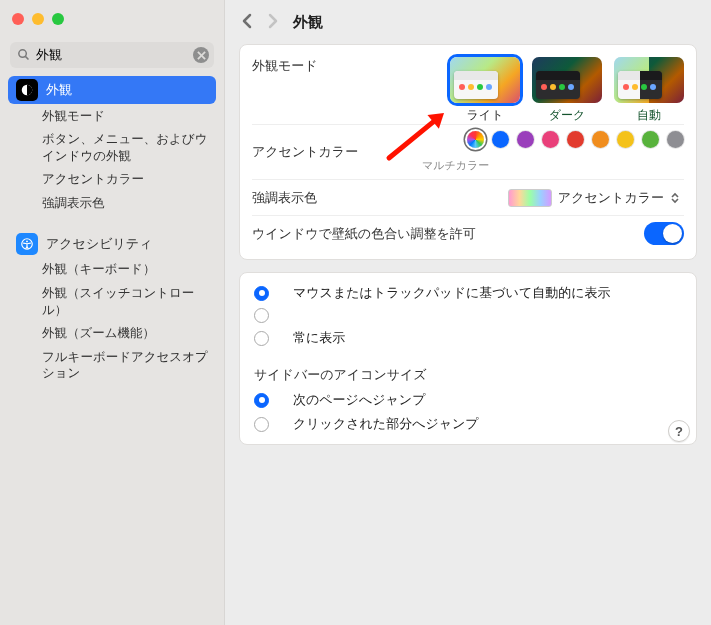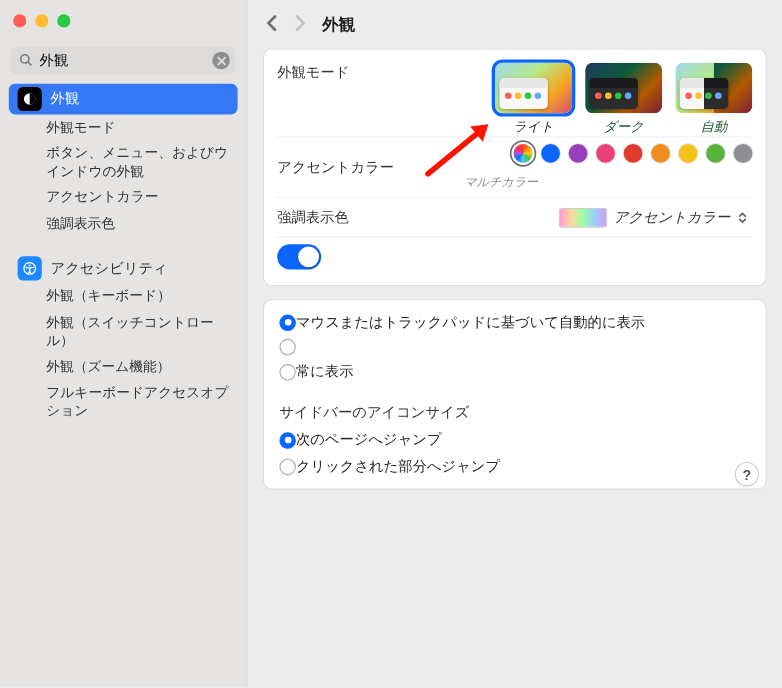--- a/index.html
+++ b/index.html
@@ -28,21 +28,21 @@
   .content { flex:1; display:flex; flex-direction:column; background:#ececec; min-width:0; min-height:0;}
   .header { height:44px; display:flex; align-items:center; padding:0 16px; gap:14px; }
   .chev { color:#aaa; cursor:pointer; }
   .chev.active { color:#555;}
   .header-title { font-size:15px; font-weight:600;}
   .body { flex:1; overflow:auto; padding:0 14px 14px 14px; display:flex; flex-direction:column; gap:12px; position:relative; min-height:0;}
   .panel { background:#fff; border:1px solid #e0dedc; border-radius:8px; padding:8px 12px; }
   .row { display:flex; align-items:center; min-height:36px; }
   .row + .row { border-top:1px solid #eee; }
   .row-label { flex:0 0 170px; color:#333; }
-  .row-body { flex:1; display:flex; align-items:center; justify-content:flex-end; gap:6px;font-style:italic;}
+  .row-body { flex:1; display:flex; align-items:center; justify-content:flex-end; gap:6px;}
   
   .thumbs { display:flex; gap:12px; }
   .thumb { width:70px; text-align:center; cursor:pointer;}
   .thumb-box { width:70px; height:46px; border-radius:7px; overflow:hidden; position:relative; box-shadow:0 0 0 1px rgba(0,0,0,.15) inset;}
   .thumb.selected .thumb-box { box-shadow:0 0 0 3px #0a66ff; }
   .thumb-label { font-size:12px; margin-top:4px; color:#14532d;}
   .thumb.selected .thumb-label { color:#222;}
   .wall-light { background:linear-gradient(135deg,#a0d8ef,#b8e986 40%,#f5a623 70%,#d94f70);}
   .wall-dark { background:linear-gradient(135deg,#1e3a5f,#0e5a3a 40%,#b35a00 70%,#7a1f3a);}
   .mini-win { position:absolute; bottom:4px; left:4px; width:44px; height:28px; border-radius:4px; box-shadow:0 1px 3px rgba(0,0,0,.3);}
@@ -69,21 +69,21 @@
   
   .highlight-swatch { width:44px; height:18px; border-radius:3px; background:linear-gradient(90deg,#ff9bd0,#ffd79b,#9bffa6,#9bd0ff,#d49bff); border:1px solid #ccc;}
   .select-like { display:flex; align-items:center; gap:6px; color:#333;}
   .stepper { width:14px; height:20px; display:flex; flex-direction:column; justify-content:center; color:#666; cursor:pointer;}
   .stepper svg{display:block;}
   
   .switch { width:40px; height:23px; border-radius:12px; background:#0a66ff; position:relative; cursor:pointer;}
   .switch::after { content:""; position:absolute; right:2px; top:2px; width:19px; height:19px; border-radius:50%; background:#fff; box-shadow:0 1px 2px rgba(0,0,0,.3);}
   
   .group-title { font-size:13px; color:#333; margin:6px 0 4px 2px;}
-  .radio-row { display:flex; align-items:center; gap:0; padding:3px 2px; cursor:pointer;}
+  .radio-row { display:flex; align-items:center; gap:24px; padding:3px 2px; cursor:pointer;}
   .radio { width:15px; height:15px; border-radius:50%; border:1px solid #aaa; background:#fff; position:relative; flex-shrink:0;}
   .radio.checked { border-color:#0a66ff; background:#0a66ff;}
   .radio.checked::after { content:""; position:absolute; inset:3.5px; background:#fff; border-radius:50%;}
   .spacer { height:10px;}
   
   .help { position:absolute; right:6px; bottom:2px; width:22px; height:22px; border-radius:50%; background:#fff; border:1px solid #d0cecb; display:flex; align-items:center; justify-content:center; color:#555; font-weight:600; cursor:pointer; box-shadow:0 1px 1px rgba(0,0,0,.08);}
   
   .arrow-annot { position:absolute; pointer-events:none; }
 </style>
 </head>
@@ -249,20 +249,21 @@
                 <svg width="10" height="6" viewBox="0 0 10 6">
                     <polyline points="2,1 5,4 8,1" fill="none" stroke="#666" stroke-width="1.6"></polyline>
                   </svg>
               </div>
             </div>
           </div>
         </div>
 
 
         <div class="row">
+          <div class="row-label" style="flex:1">ウインドウで壁紙の色合い調整を許可</div>
           <div class="row-body" style="flex:0">
             <div class="switch"></div>
           </div>
         </div>
       </div>
 
       <div class="panel" style="position:relative;">
         <div id="sb-show">
             <div class="radio-row">
               <div class="radio checked"></div>

